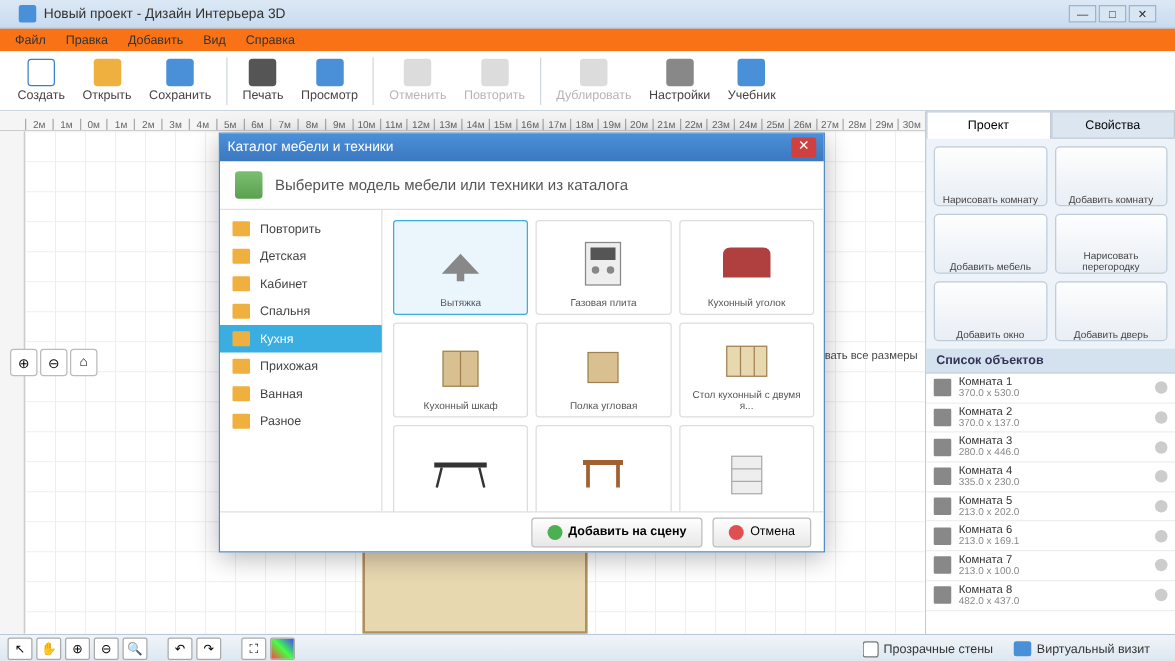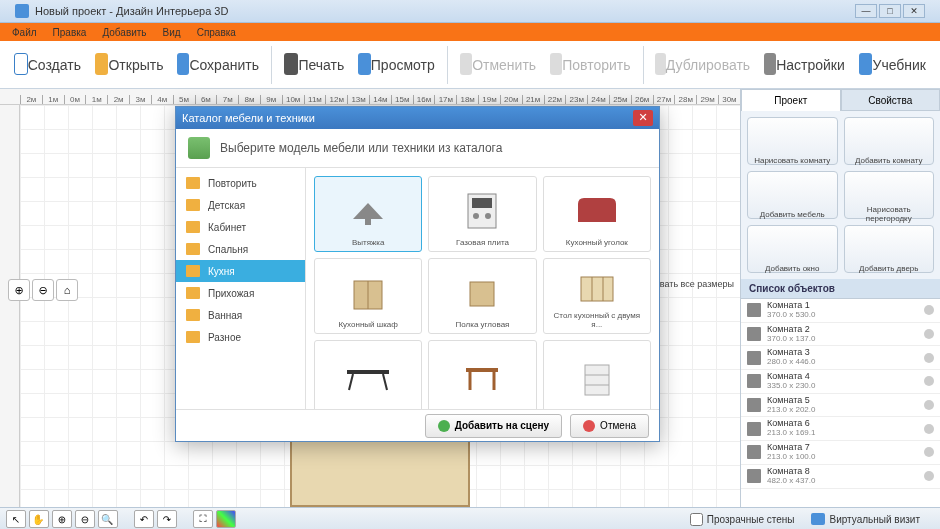--- a/index.html
+++ b/index.html
@@ -10,21 +10,21 @@
 .titlebar .icon { width: 14px; height: 14px; margin-right: 6px; background: #4a90d9; border-radius: 2px; }
 .titlebar .title { flex: 1; }
 .titlebar .winbtn { width: 22px; height: 14px; margin-left: 2px; border: 1px solid #9bb5d0; background: #d8e5f2; font-size: 9px; text-align: center; line-height: 12px; cursor: pointer; }
 
 
 .menubar { height: 18px; background: #f97316; display: flex; align-items: center; padding: 0 4px; font-size: 10px; color: #333; }
 .menubar span { padding: 2px 8px; cursor: pointer; }
 
 
 .toolbar { height: 48px; background: #fff; border-bottom: 1px solid #c8d4e0; display: flex; align-items: center; padding: 0 8px; gap: 2px; }
-.toolbtn { display: flex; flex-direction: row; align-items: center; padding: 2px 6px; cursor: pointer; font-size: 14px; color: #444; min-width: 40px; }
+.toolbtn { display: flex; flex-direction: column; align-items: center; padding: 2px 6px; cursor: pointer; font-size: 10px; color: #444; min-width: 40px; }
 .toolbtn .ticon { width: 22px; height: 22px; margin-bottom: 2px; border-radius: 3px; }
 .toolbtn.disabled { opacity: 0.4; }
 .vsep { width: 1px; height: 38px; background: #d0d8e0; margin: 0 4px; }
 
 
 .main { display: flex; height: calc(100% - 111px); }
 .canvas-area { flex: 1; background: #fff; position: relative; overflow: hidden; }
 .ruler-h { height: 16px; background: #f5f5f5; border-bottom: 1px solid #ccc; font-size: 8px; color: #666; display: flex; align-items: flex-end; padding-left: 20px; }
 .ruler-h span { width: 24px; text-align: center; border-left: 1px solid #aaa; }
 .canvas-body { position: relative; height: calc(100% - 16px); display: flex; }
@@ -35,21 +35,21 @@
 .zoomctrl button { width: 22px; height: 22px; border: 1px solid #bbb; background: #fff; border-radius: 3px; font-size: 11px; cursor: pointer; }
 .sizecheck { position: absolute; right: 6px; top: 190px; font-size: 9px; color: #444; }
 
 
 .rightpanel { width: 200px; background: #eef3f9; border-left: 1px solid #c0ccd8; display: flex; flex-direction: column; }
 .tabs { display: flex; height: 22px; }
 .tab { flex: 1; font-size: 10px; text-align: center; line-height: 22px; background: #dce6f0; border: 1px solid #c0ccd8; cursor: pointer; }
 .tab.active { background: #fff; border-bottom: none; }
 .section-hdr { background: #d4e2f0; font-size: 10px; font-weight: bold; padding: 4px 8px; color: #335; border-bottom: 1px solid #c0ccd8; }
 .biggrid { display: grid; grid-template-columns: 1fr 1fr; gap: 6px; padding: 6px; }
-.bigbtn { background: linear-gradient(#fefefe,#e8eef5); border: 1px solid #c0ccd8; border-radius: 4px; height: 48px; display: flex; flex-direction: column; align-items: center; justify-content: center; font-size: 8px; color: #444; cursor: pointer; gap: 36px; }
+.bigbtn { background: linear-gradient(#fefefe,#e8eef5); border: 1px solid #c0ccd8; border-radius: 4px; height: 48px; display: flex; flex-direction: column; align-items: center; justify-content: flex-end; font-size: 8px; color: #444; cursor: pointer; gap: 36px; }
 .bigbtn .bicon { width: 18px; height: 18px; margin-bottom: 2px; border-radius: 2px; }
 .objlist { flex: 1; overflow-y: auto; background: #fff; }
 .objitem { display: flex; align-items: center; padding: 2px 6px; font-size: 9px; border-bottom: 1px solid #eee; cursor: pointer; }
 .objitem .oicon { width: 14px; height: 14px; background: #888; margin-right: 6px; border-radius: 1px; }
 .objitem .oinfo { flex: 1; line-height: 1.1; }
 .objitem .oname { color: #333; }
 .objitem .odim { color: #888; font-size: 8px; }
 .objitem .eye { width: 10px; height: 10px; background: #ccc; border-radius: 50%; }
 
 

